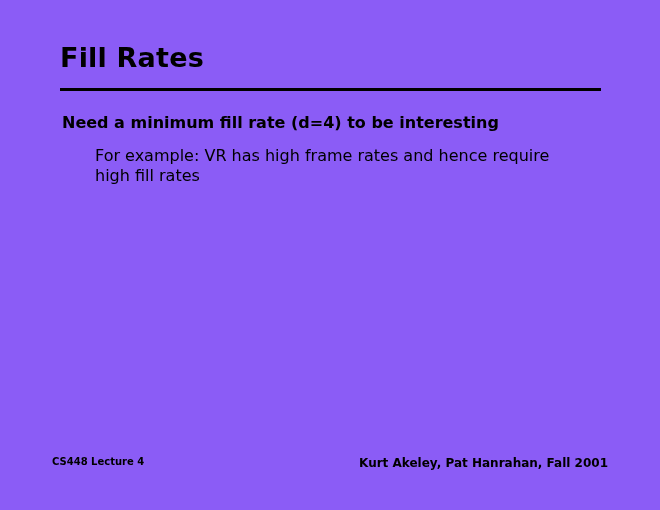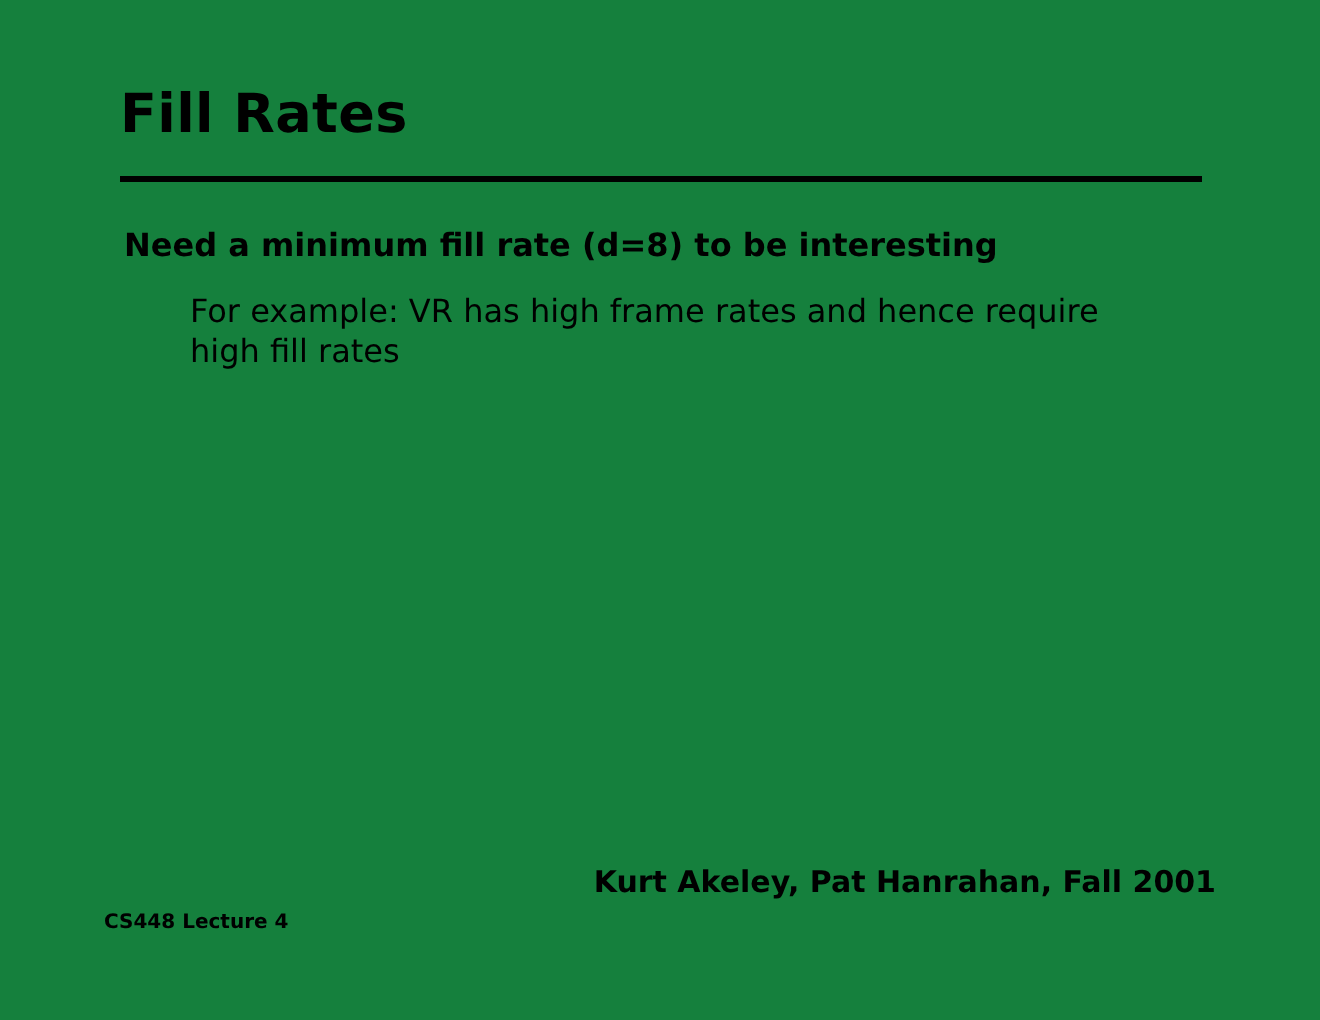--- a/index.html
+++ b/index.html
@@ -7,21 +7,21 @@
     padding: 0;
     background: #ffffff;
   }
   body {
     font-family: "DejaVu Sans", sans-serif;
   }
   .slide {
     position: relative;
     width: 660px;
     height: 510px;
-    background: #15803d;
+    background: #8b5cf6;
     overflow: hidden;
   }
   .slide-title {
     position: absolute;
     left: 60px;
     top: 42px;
     font-size: 27px;
     font-weight: bold;
     color: #000000;
     letter-spacing: 0.2px;
@@ -60,38 +60,38 @@
     position: absolute;
     left: 52px;
     top: 456px;
     font-size: 10px;
     font-weight: bold;
     color: #000000;
   }
   .footer-right {
     position: absolute;
     right: 52px;
-    top: 432px;
-    font-size: 15px;
+    top: 456px;
+    font-size: 12px;
     font-weight: bold;
     color: #000000;
     text-align: center;
   }
 </style>
 </head>
 <body>
 
 <div class="slide">
 
   <div class="slide-title">Fill Rates</div>
 
   <div class="title-rule"></div>
 
   <div class="body-block">
-    <p class="bullet-l1">Need a minimum fill rate (d=8) to be interesting</p>
+    <p class="bullet-l1">Need a minimum fill rate (d=4) to be interesting</p>
     <p class="bullet-l2">For example: VR has high frame rates and hence require high fill rates</p>
   </div>
 
   <div class="footer-left">CS448 Lecture 4</div>
 
   <div class="footer-right">Kurt Akeley, Pat Hanrahan, Fall 2001</div>
 
 </div>
 
 </body></html>

